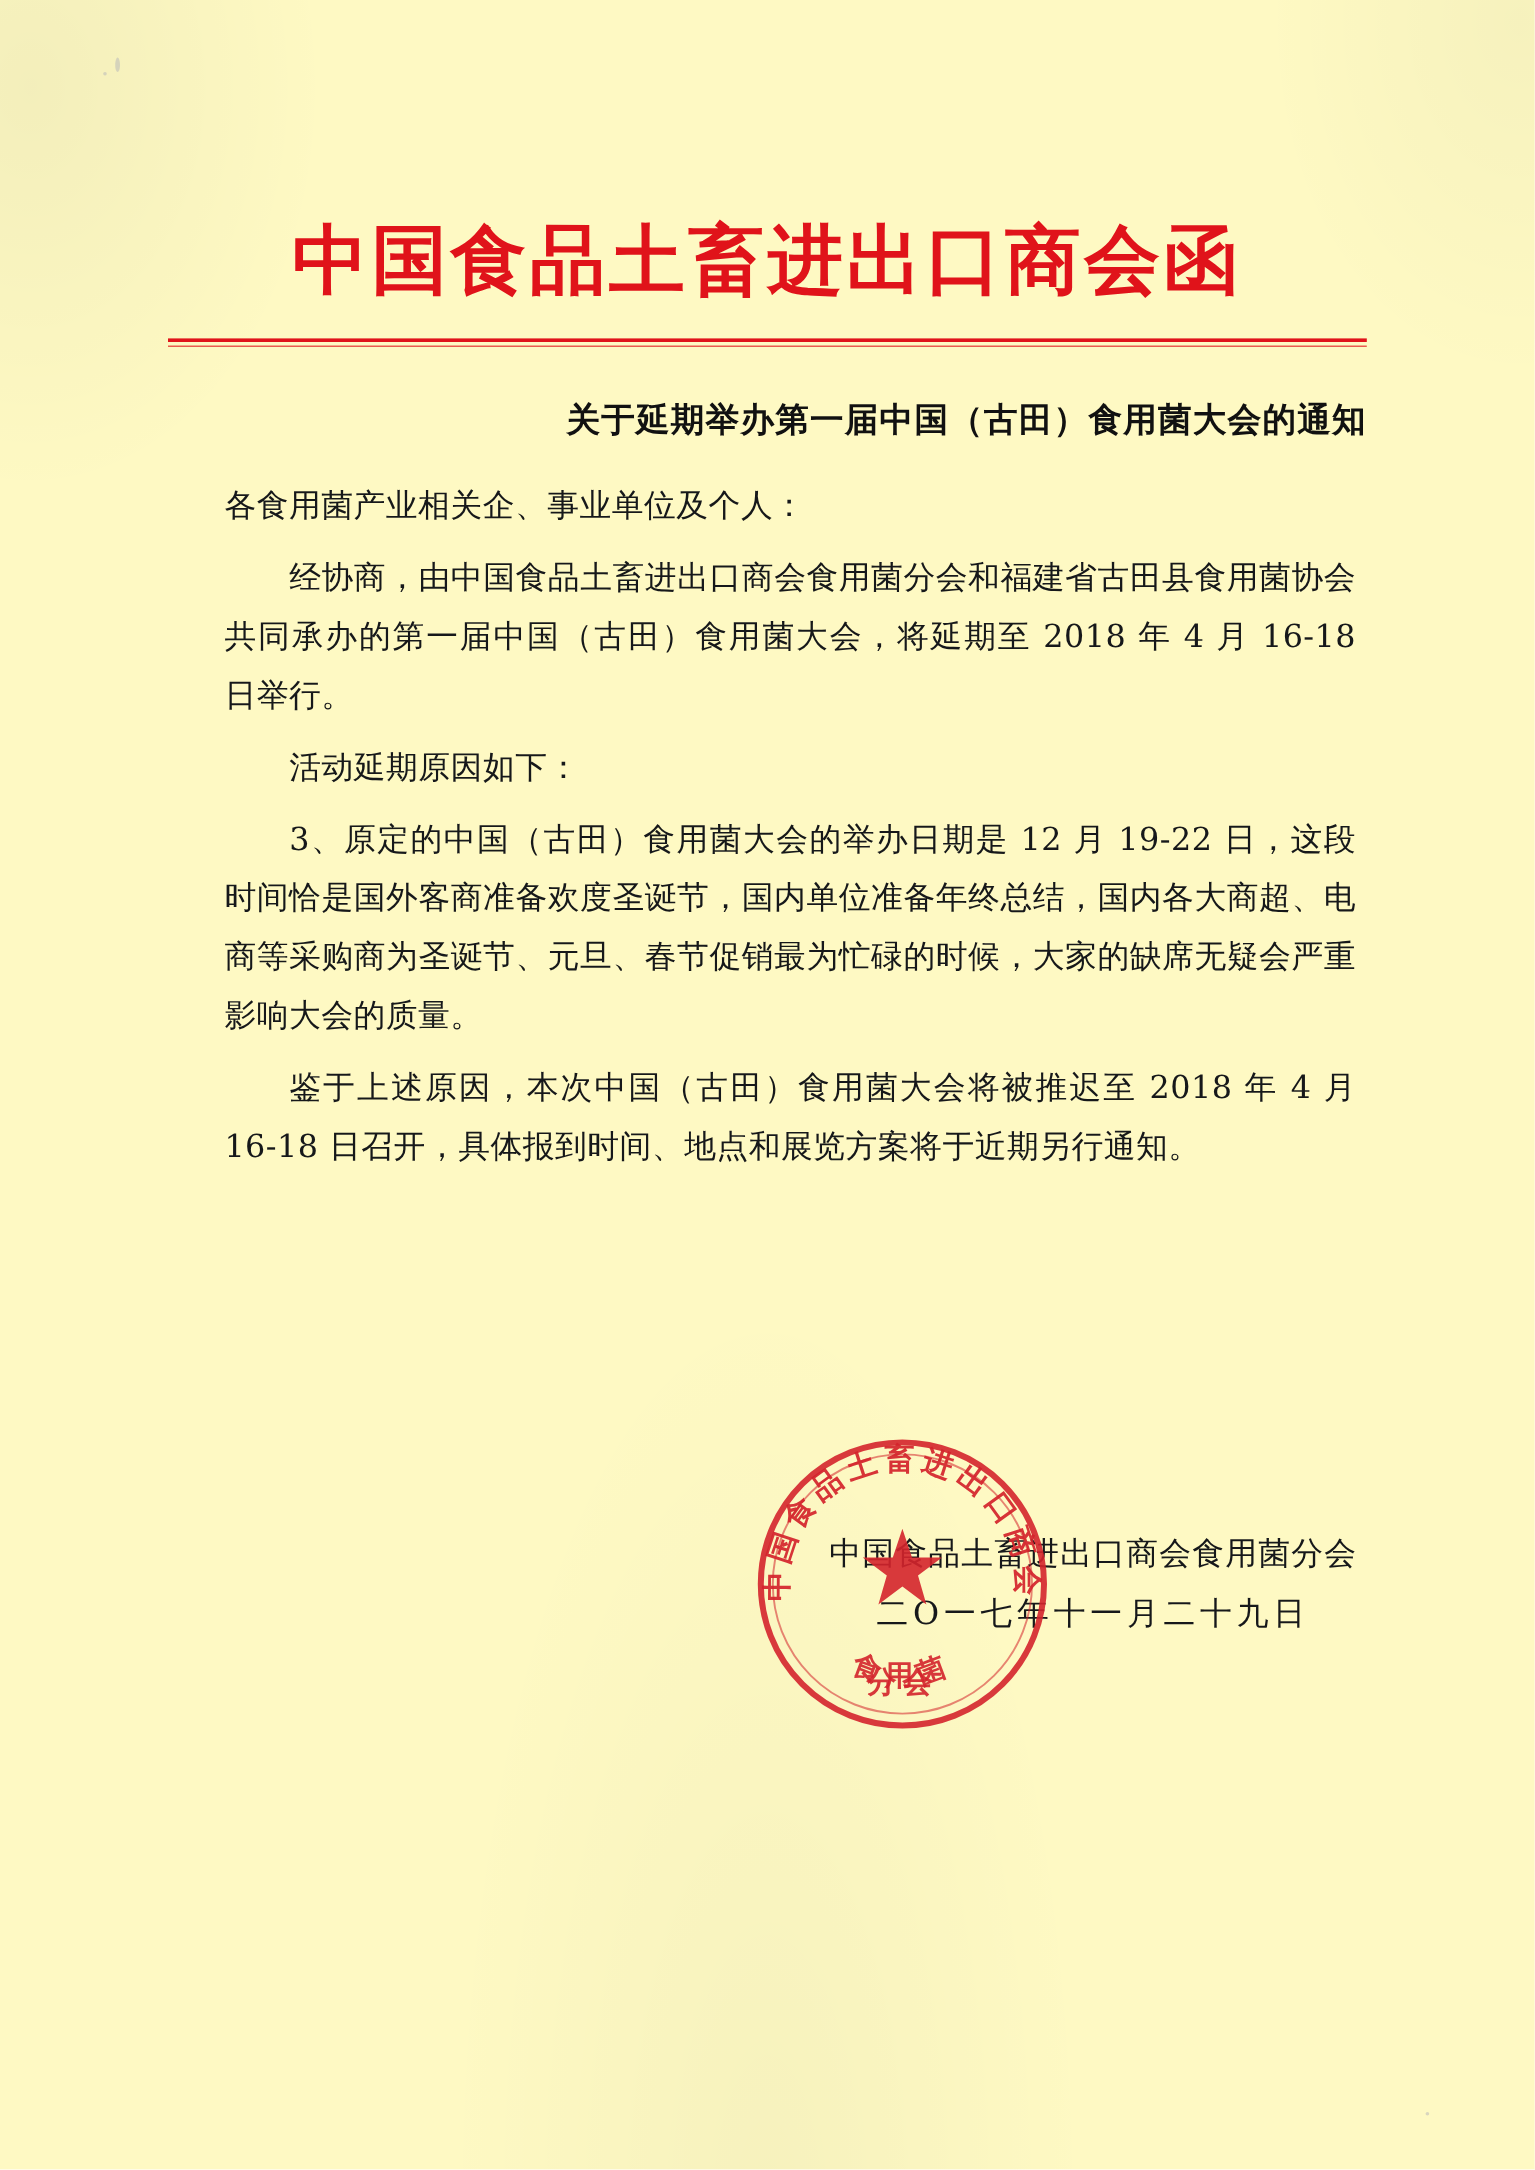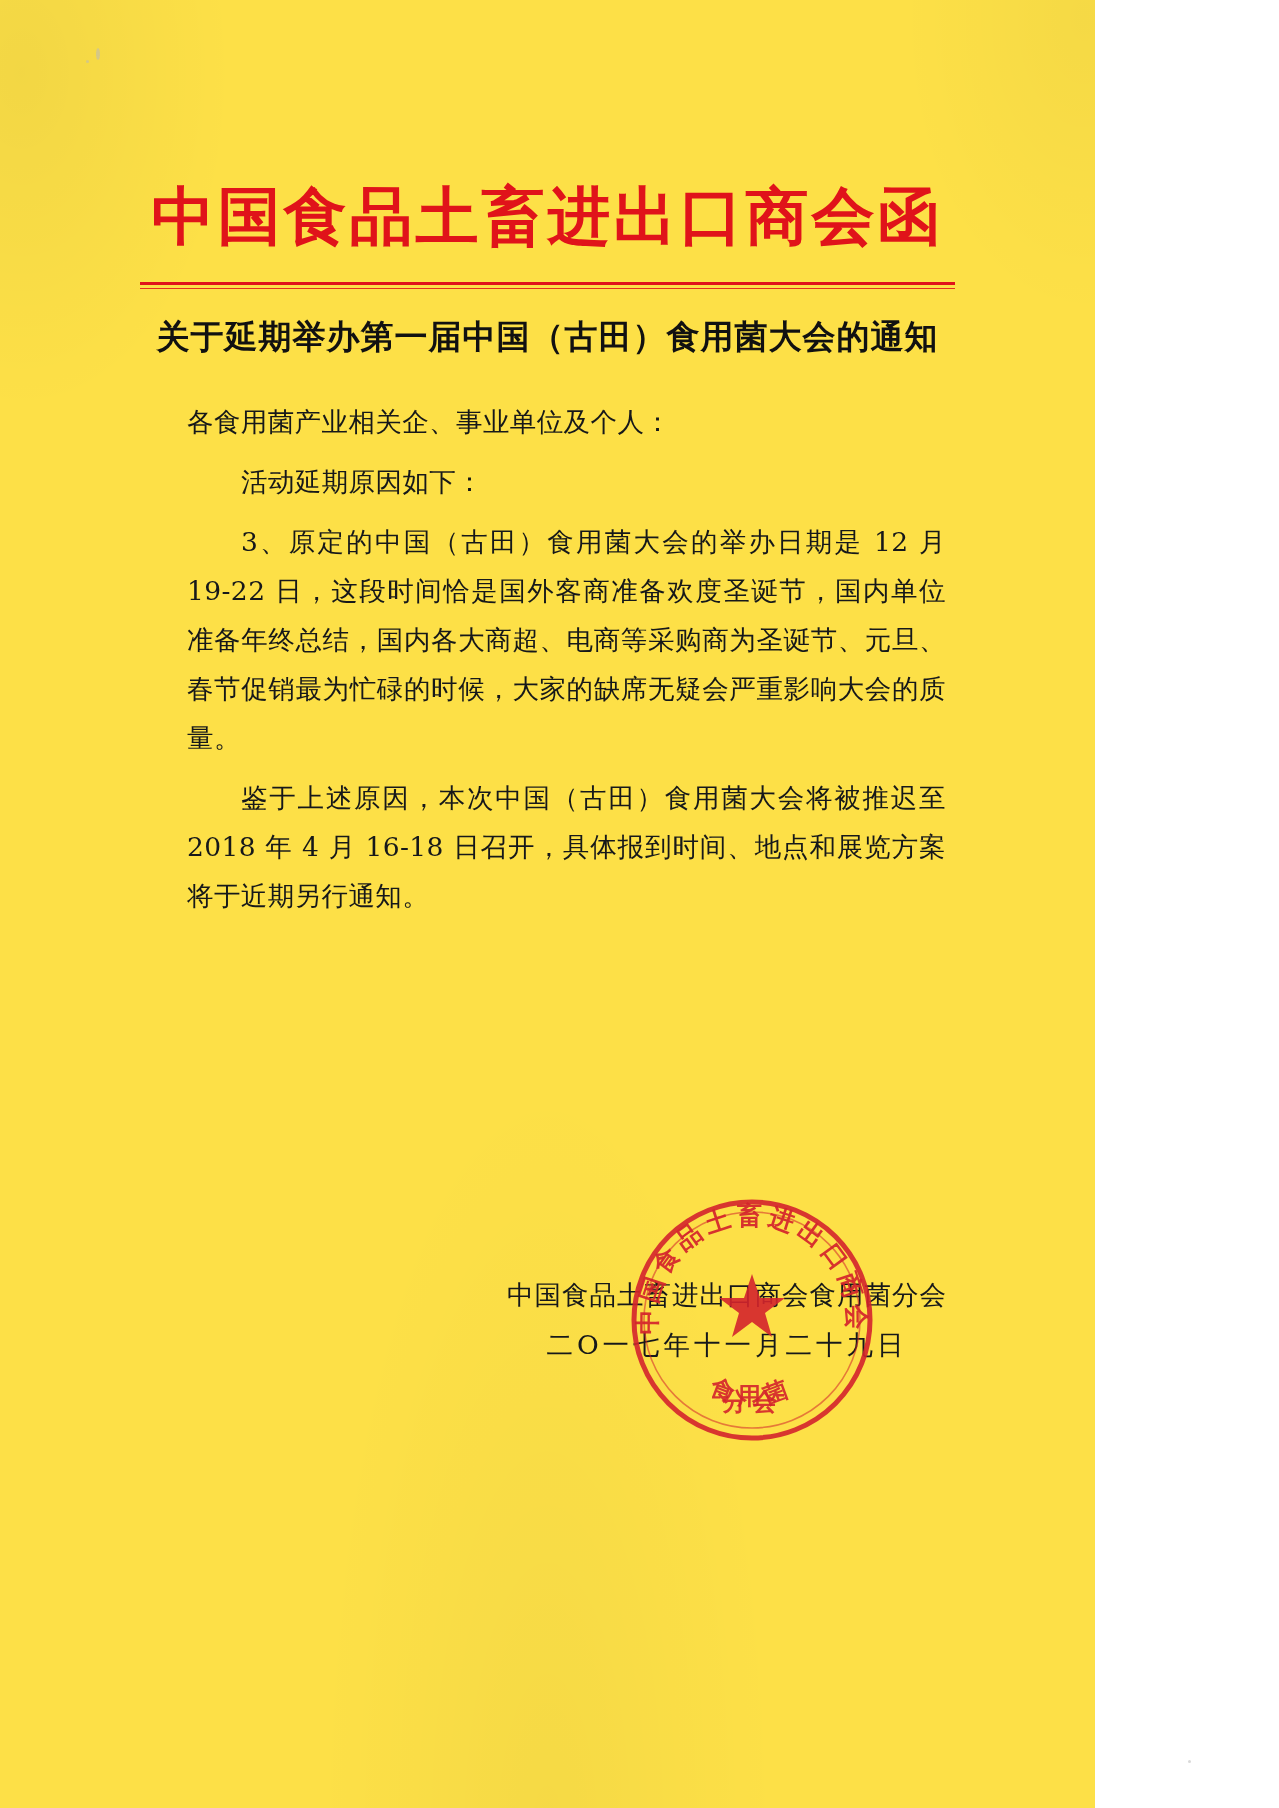--- a/index.html
+++ b/index.html
@@ -9,24 +9,24 @@
   }
   body {
     width: 1279px;
     height: 1808px;
     font-family: "DejaVu Serif", "Liberation Serif", serif;
     color: #1a1a1a;
     overflow: hidden;
   }
   .page {
     position: relative;
-    width: 1095px;
+    width: 1279px;
     height: 1808px;
     box-sizing: border-box;
-    background: #fde047;
+    background: #fef9c3;
   }
   
   .scan-tint {
     position: absolute;
     inset: 0;
     pointer-events: none;
     background:
       radial-gradient(ellipse at 2% 4%, rgba(0,0,0,0.045), rgba(0,0,0,0) 14%),
       radial-gradient(ellipse at 99% 1%, rgba(0,0,0,0.03), rgba(0,0,0,0) 12%),
       radial-gradient(ellipse at 50% 102%, rgba(0,0,0,0.03), rgba(0,0,0,0) 30%);
@@ -68,23 +68,23 @@
     height: 1px;
     background: #e0131a;
     margin-top: 3px;
     opacity: .85;
   }
 
   .doc-title {
     position: absolute;
     left: 140px;
     right: 140px;
-    top: 315px;
-    text-align: center;
-    font-size: 33px;
+    top: 331px;
+    text-align: right;
+    font-size: 28px;
     font-weight: bold;
     letter-spacing: 1px;
     color: #111;
   }
 
   .body-wrap {
     position: absolute;
     left: 176px;
     right: 138px;
     top: 386px;
@@ -159,20 +159,21 @@
 
   <div class="rule-wrap">
     <div class="rule-thick"></div>
     <div class="rule-thin"></div>
   </div>
 
   <div class="doc-title">关于延期举办第一届中国（古田）食用菌大会的通知</div>
 
   <div class="body-wrap">
     <p class="para">各食用菌产业相关企、事业单位及个人：</p>
+    <p class="para indent">经协商，由中国食品土畜进出口商会食用菌分会和福建省古田县食用菌协会共同承办的第一届中国（古田）食用菌大会，将延期至 2018 年 4 月 16-18 日举行。</p>
     <p class="para indent">活动延期原因如下：</p>
     <p class="para indent">3、原定的中国（古田）食用菌大会的举办日期是 12 月 19-22 日，这段时间恰是国外客商准备欢度圣诞节，国内单位准备年终总结，国内各大商超、电商等采购商为圣诞节、元旦、春节促销最为忙碌的时候，大家的缺席无疑会严重影响大会的质量。</p>
     <p class="para indent">鉴于上述原因，本次中国（古田）食用菌大会将被推迟至 2018 年 4 月 16-18 日召开，具体报到时间、地点和展览方案将于近期另行通知。</p>
   </div>
 
   <div class="signature">
     <div class="sig-line">中国食品土畜进出口商会食用菌分会</div>
     <div class="sig-line sig-date">二О一七年十一月二十九日</div>
   </div>
 

